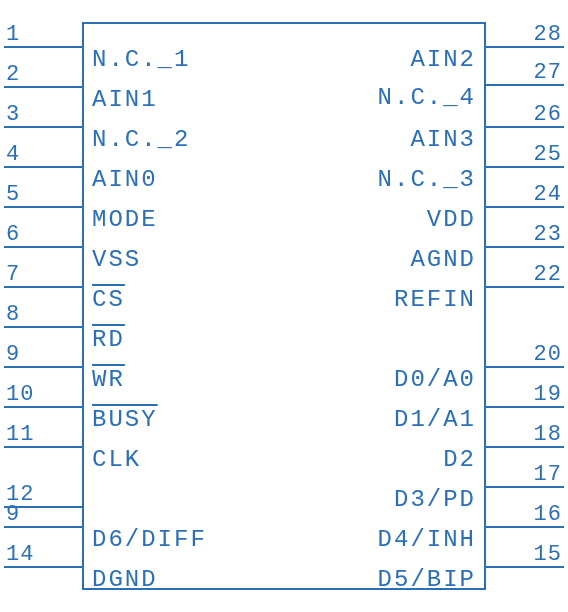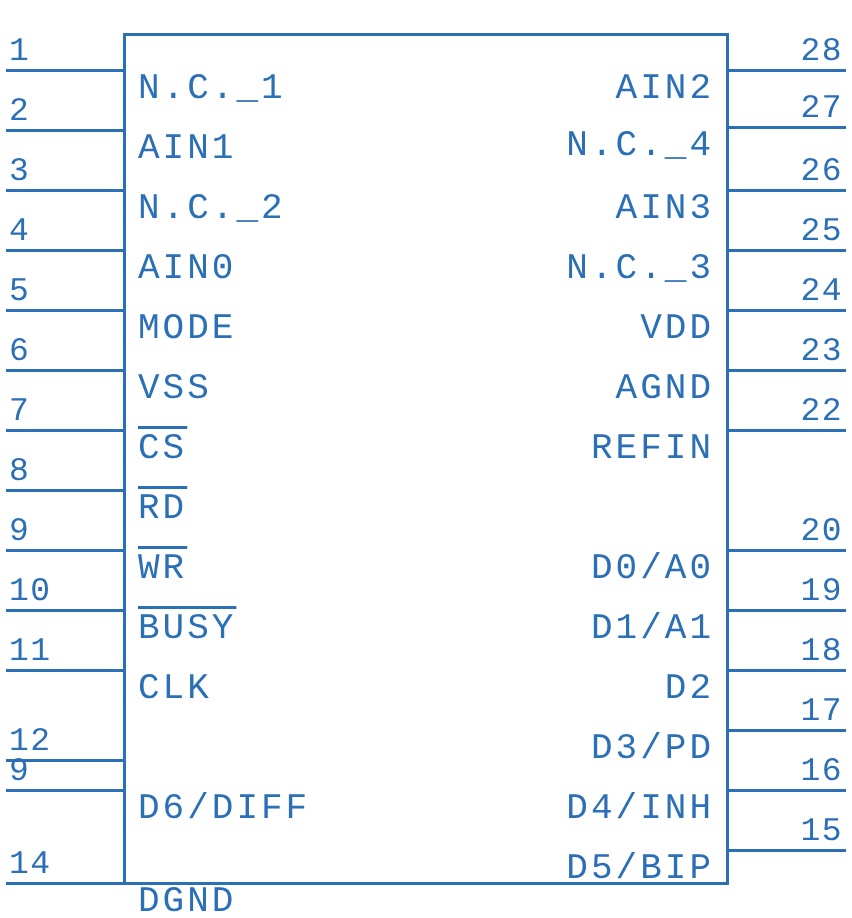--- a/index.html
+++ b/index.html
@@ -121,21 +121,21 @@
     </div>
     <div class="pin-row" style="top: 462px;">
       <div class="lead left"></div>
       <div class="pin-num left">12</div>
     </div>
     <div class="pin-row" style="top: 482px;">
       <div class="lead left"></div>
       <div class="pin-num left">9</div>
       <div class="pin-name left">D6/DIFF</div>
     </div>
-    <div class="pin-row" style="top: 544px;">
+    <div class="pin-row" style="top: 522px;">
       <div class="lead left"></div>
       <div class="pin-num left">14</div>
       <div class="pin-name left">DGND</div>
     </div>
     <div class="pin-row" style="top: 2px;">
       <div class="lead right"></div>
       <div class="pin-num right">28</div>
       <div class="pin-name right">AIN2</div>
     </div>
     <div class="pin-row" style="top: 40px;">

